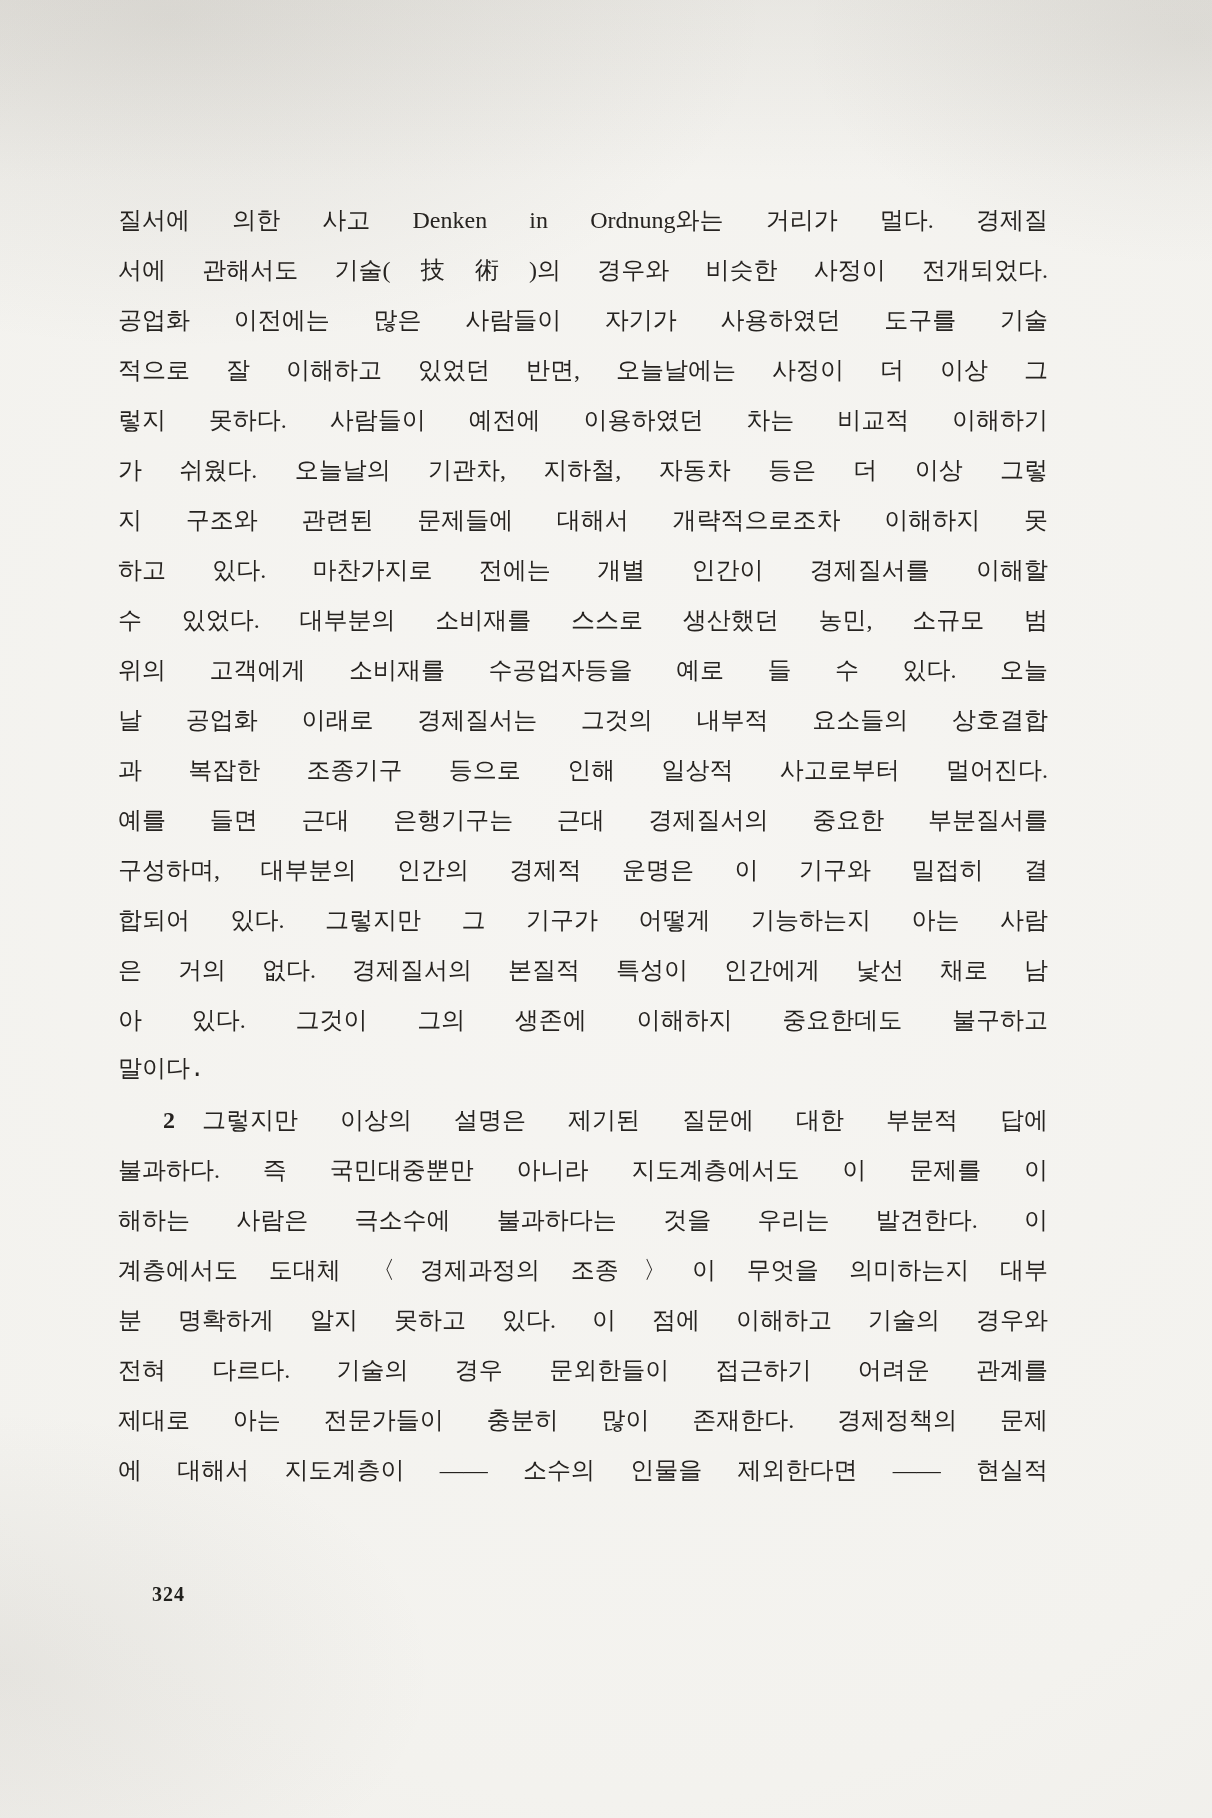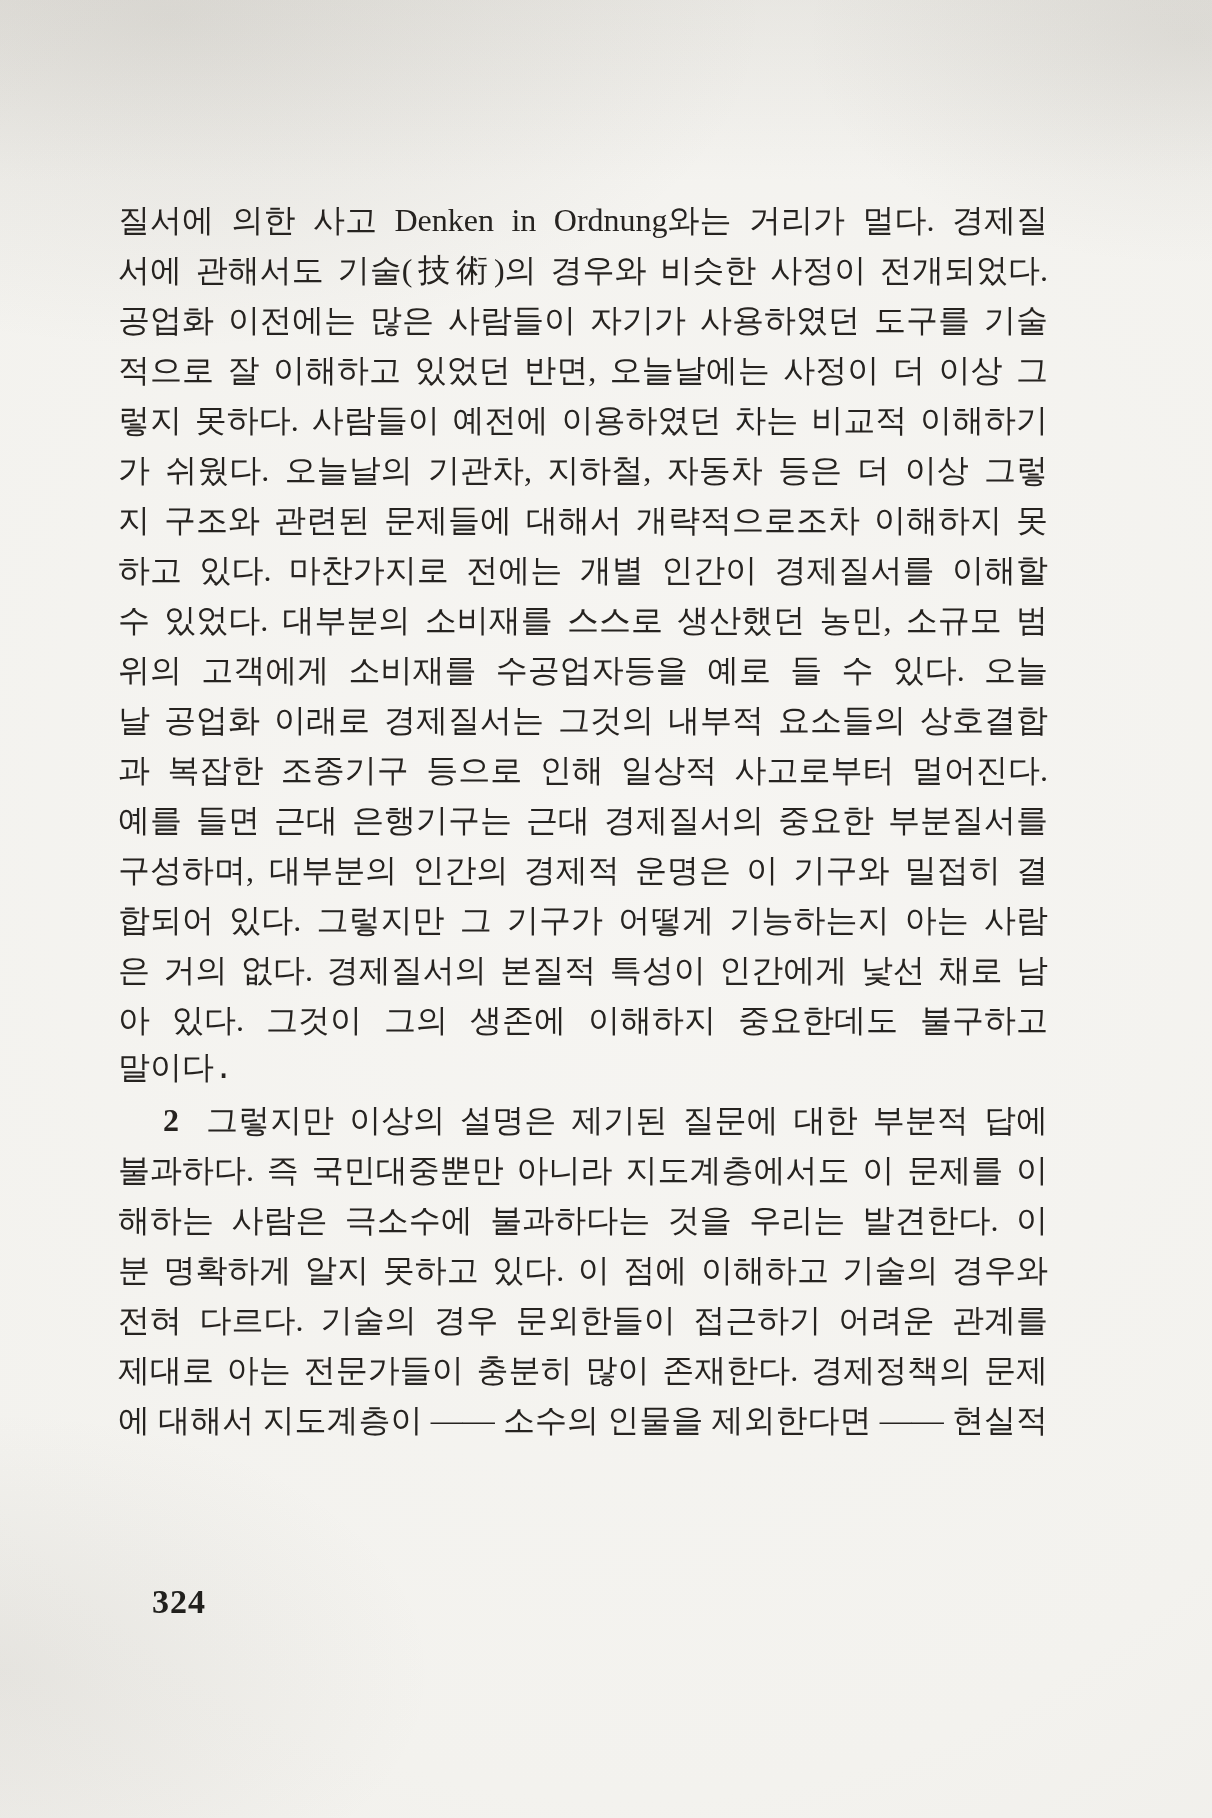--- a/index.html
+++ b/index.html
@@ -27,21 +27,21 @@
   }
   .text-block {
     position: absolute;
     left: 118px;
     top: 195px;
     width: 930px;
   }
   .line {
     height: 50px;
     line-height: 50px;
-    font-size: 32px;
+    font-size: 24px;
     letter-spacing: 0px;
     text-align: justify;
     text-align-last: justify;
     white-space: normal;
     text-rendering: optimizeLegibility;
   }
   
   .line.para-end {
     text-align-last: left;
     font-family: Liberation Mono, monospace;
@@ -52,21 +52,21 @@
     padding-left: 45px;
   }
   .line.p2 .pnum {
     font-weight: bold;
     margin-right: 27px;
   }
   .page-number {
     position: absolute;
     left: 152px;
     top: 1583px;
-    font-size: 34px;
+    font-size: 20px;
     font-weight: 700;
     letter-spacing: 1px;
     color: #21201d;
   }
 </style>
 </head>
 <body>
 
 <div class="page">
   <div class="text-block">
@@ -84,19 +84,20 @@
     <div class="line">과 복잡한 조종기구 등으로 인해 일상적 사고로부터 멀어진다.</div>
     <div class="line">예를 들면 근대 은행기구는 근대 경제질서의 중요한 부분질서를</div>
     <div class="line">구성하며, 대부분의 인간의 경제적 운명은 이 기구와 밀접히 결</div>
     <div class="line">합되어 있다. 그렇지만 그 기구가 어떻게 기능하는지 아는 사람</div>
     <div class="line">은 거의 없다. 경제질서의 본질적 특성이 인간에게 낯선 채로 남</div>
     <div class="line">아 있다. 그것이 그의 생존에 이해하지 중요한데도 불구하고</div>
     <div class="line para-end">말이다.</div>
     <div class="line p2"><span class="pnum">2</span><span>그렇지만 이상의 설명은 제기된 질문에 대한 부분적 답에</span></div>
     <div class="line">불과하다. 즉 국민대중뿐만 아니라 지도계층에서도 이 문제를 이</div>
     <div class="line">해하는 사람은 극소수에 불과하다는 것을 우리는 발견한다. 이</div>
+    <div class="line">계층에서도 도대체 〈경제과정의 조종〉이 무엇을 의미하는지 대부</div>
     <div class="line">분 명확하게 알지 못하고 있다. 이 점에 이해하고 기술의 경우와</div>
     <div class="line">전혀 다르다. 기술의 경우 문외한들이 접근하기 어려운 관계를</div>
     <div class="line">제대로 아는 전문가들이 충분히 많이 존재한다. 경제정책의 문제</div>
     <div class="line">에 대해서 지도계층이 —— 소수의 인물을 제외한다면 —— 현실적</div>
   </div>
   <div class="page-number">324</div>
 </div>
 
 </body></html>

